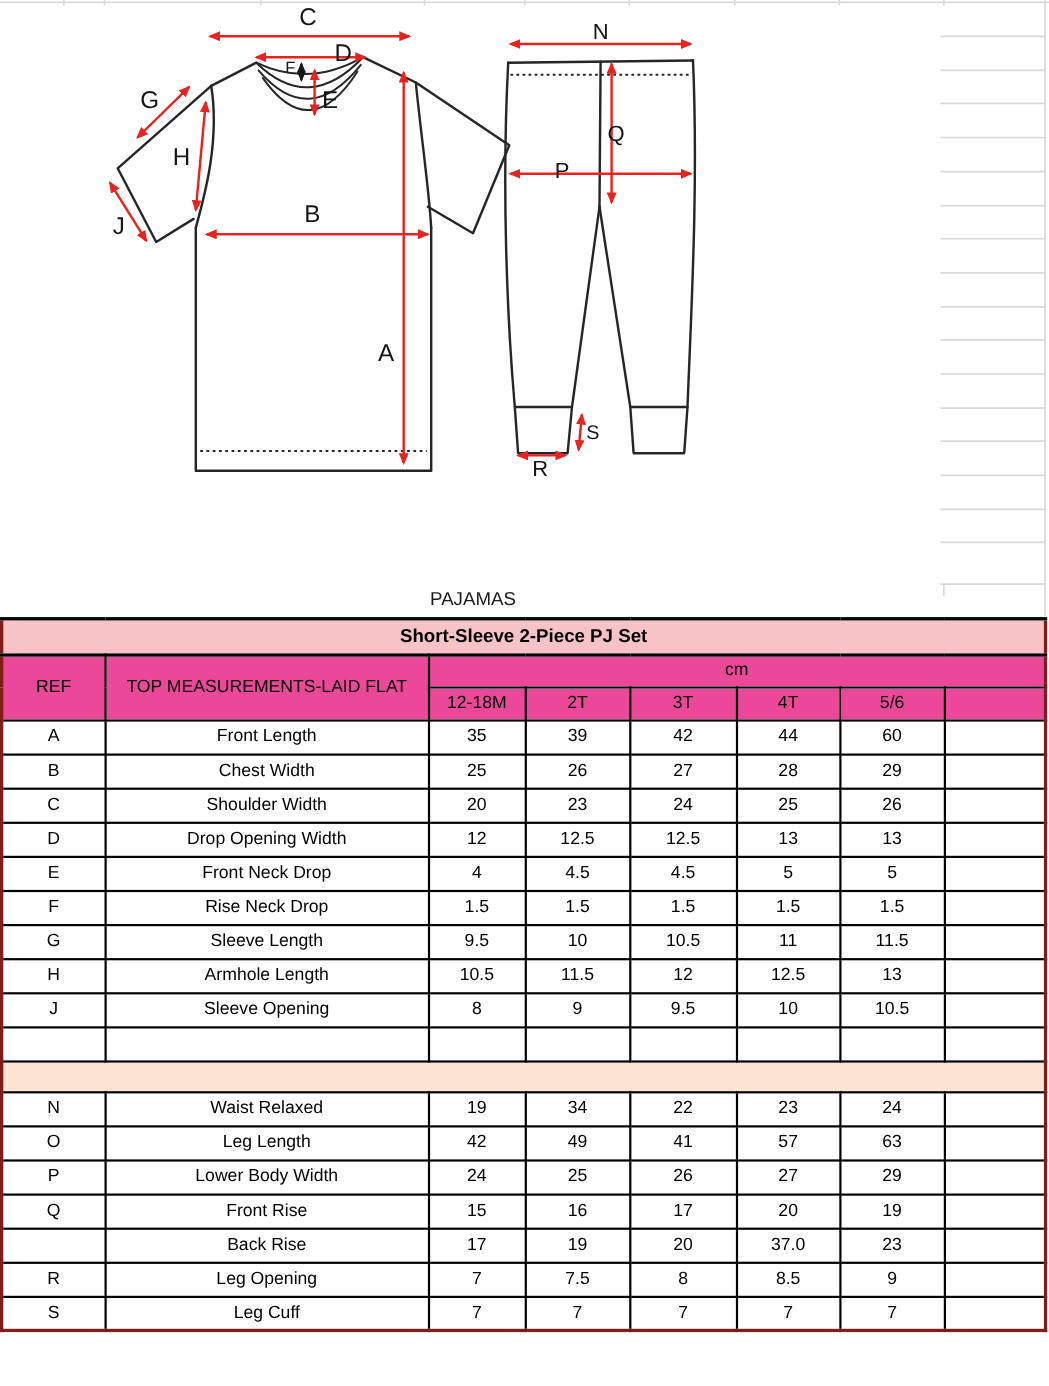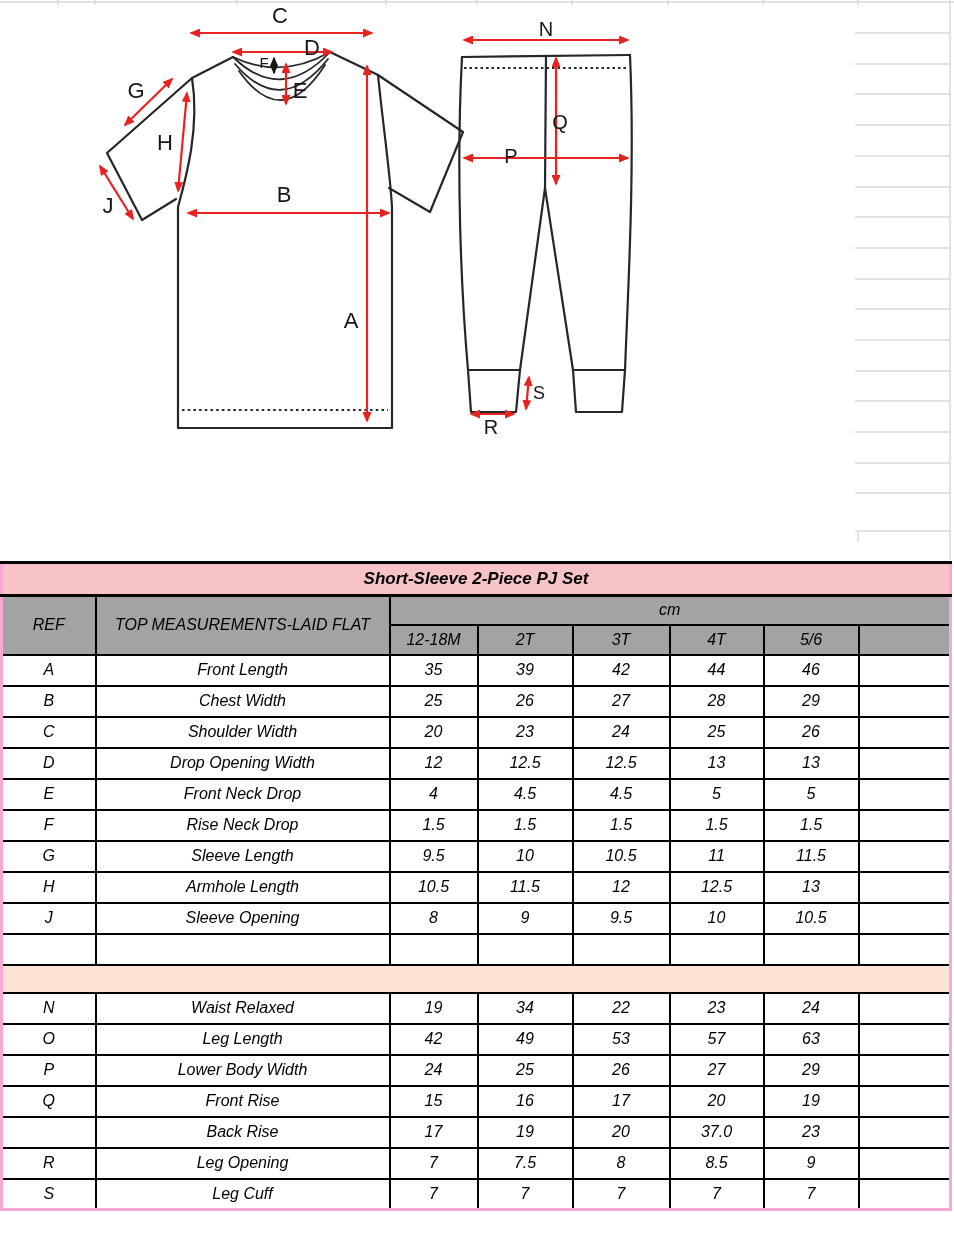--- a/index.html
+++ b/index.html
@@ -25,27 +25,27 @@
   .lbl-S{left:539px;top:393px;font-size:18px}
   .lbl-R{left:491px;top:427px;font-size:20px}
 
   
   .sheet-title{position:absolute;left:0;top:535px;width:860px;text-align:center;
                font-size:17px;color:#1a1a1a;}
 
   
   table.chart{position:absolute;left:0;top:561px;width:950px;
               border-collapse:collapse;table-layout:fixed;
-              border:3px solid #f9a8d4;font-style:italic;}
+              border:3px solid #7f1d1d;}
   table.chart td{border:2px solid #000;text-align:center;vertical-align:middle;
                  font-size:16px;color:#000;padding:0 2px;overflow:hidden;
                  white-space:nowrap;}
   tr.banner-row td{background:#f8c3c6;font-weight:bold;font-size:17px;
                    height:30px;border-top-width:3px;border-bottom-width:3px;}
-  tr.unit-row td, tr.size-row td{background:#a3a3a3;margin-top:13px;}
+  tr.unit-row td, tr.size-row td{background:#ec4899;margin-top:13px;}
   tr.unit-row{height:29px}
   tr.size-row{height:30px}
   td.lastcol-hdr{background:#d8dcec;}
   tbody tr{height:31px}
   tr.gap-row{height:31px}
   tr.peach-row{height:28px}
   tr.peach-row td{background:#fce4d4;}
   td.name-cell{font-size:16px;}
 </style>
 </head>
@@ -152,20 +152,21 @@
   <span class="dlabel lbl-H">H</span>
   <span class="dlabel lbl-J">J</span>
   <span class="dlabel lbl-B">B</span>
   <span class="dlabel lbl-A">A</span>
   <span class="dlabel lbl-N">N</span>
   <span class="dlabel lbl-Q">Q</span>
   <span class="dlabel lbl-P">P</span>
   <span class="dlabel lbl-S">S</span>
   <span class="dlabel lbl-R">R</span>
 
+  <div class="sheet-title">PAJAMAS</div>
 
   <table class="chart">
     <colgroup>
       <col style="width:94px">
         <col style="width:294px">
         <col style="width:88px">
         <col style="width:95px">
       <col style="width:97px">
         <col style="width:94px">
         <col style="width:95px">
@@ -190,21 +191,21 @@
         </tr>
     </tbody>
     <tbody id="top-body">
         <tr>
           <td>A</td>
           <td class="name-cell">Front Length</td>
           <td>35</td>
           <td>39</td>
           <td>42</td>
           <td>44</td>
-          <td>46</td>
+          <td>60</td>
           <td></td>
         </tr>
         <tr>
           <td>B</td>
           <td class="name-cell">Chest Width</td>
           <td>25</td>
           <td>26</td>
           <td>27</td>
           <td>28</td>
           <td>29</td>
@@ -305,21 +306,21 @@
           <td>22</td>
           <td>23</td>
           <td>24</td>
           <td></td>
         </tr>
         <tr>
           <td>O</td>
           <td class="name-cell">Leg Length</td>
           <td>42</td>
           <td>49</td>
-          <td>53</td>
+          <td>41</td>
           <td>57</td>
           <td>63</td>
           <td></td>
         </tr>
         <tr>
           <td>P</td>
           <td class="name-cell">Lower Body Width</td>
           <td>24</td>
           <td>25</td>
           <td>26</td>

